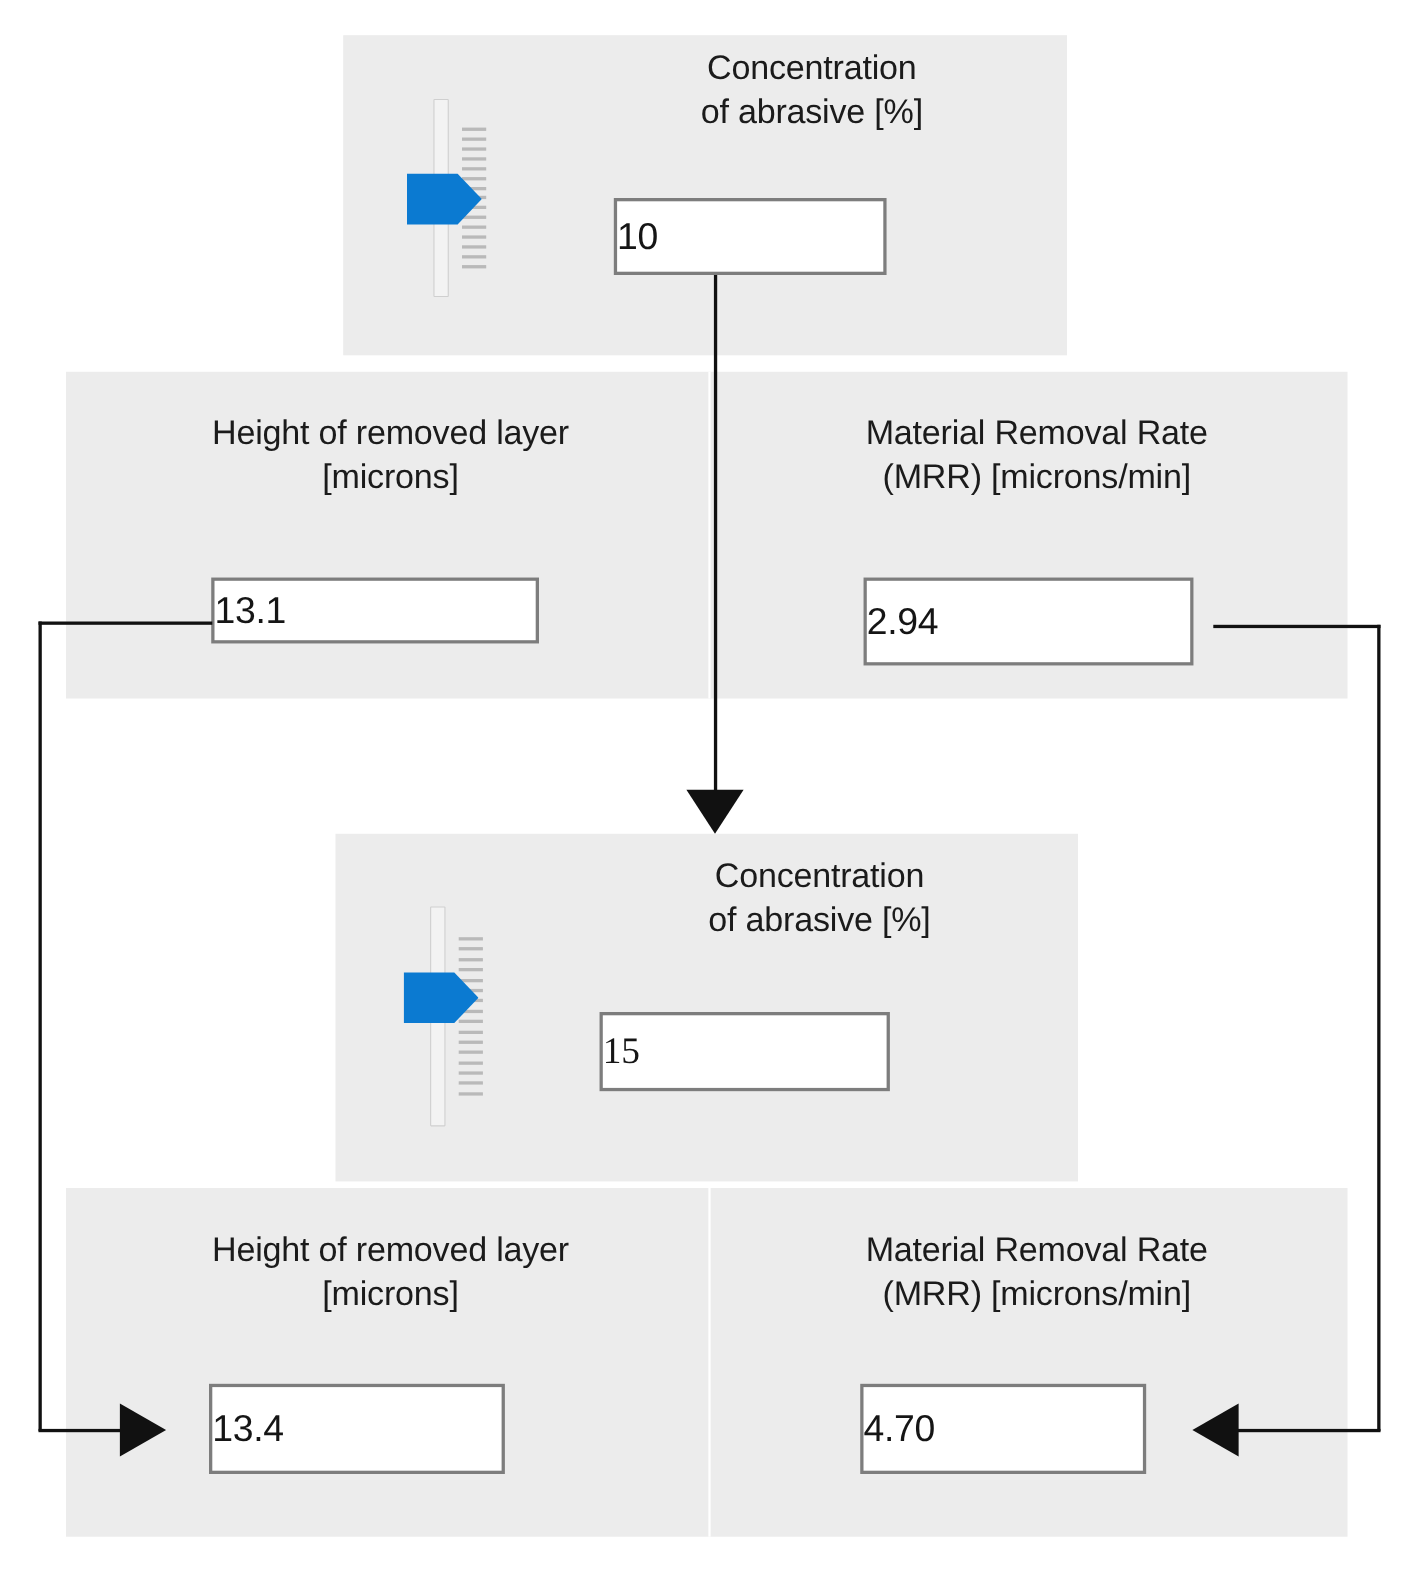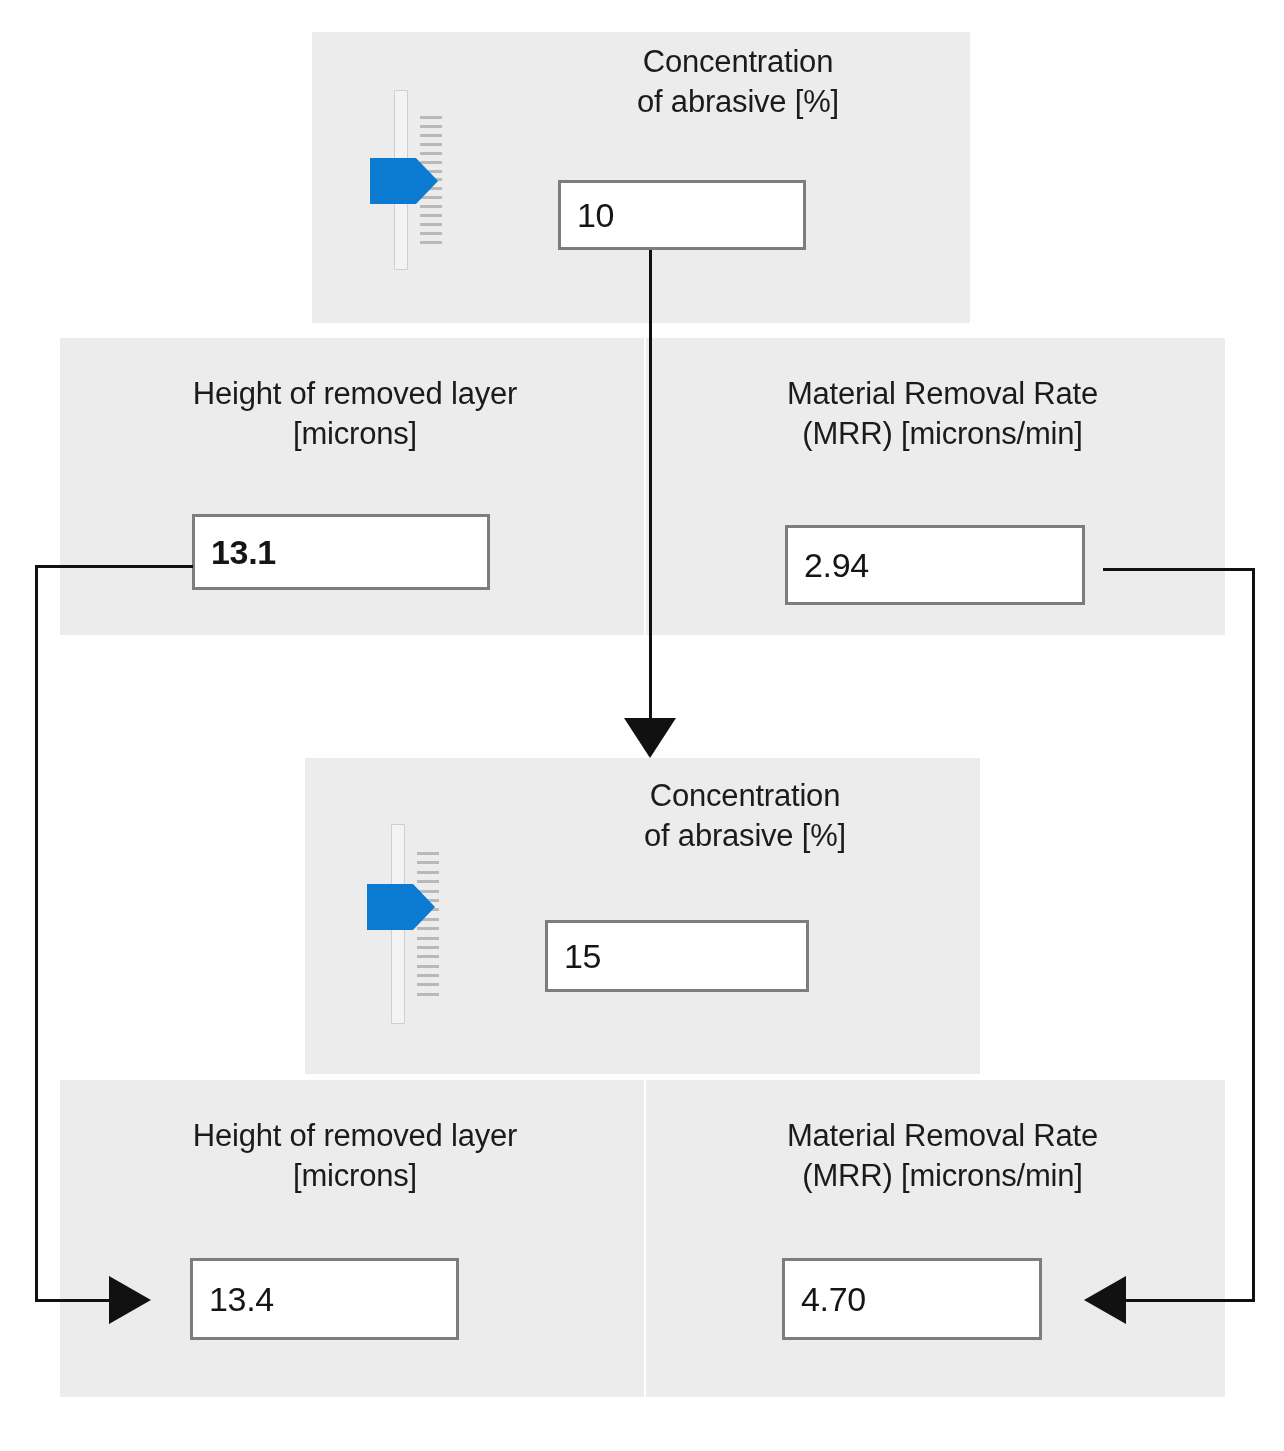--- a/index.html
+++ b/index.html
@@ -60,21 +60,21 @@
     letter-spacing:-0.2px;
   }
 
   
   .field{
     position:absolute;
     background:#ffffff;
     border:3px solid #7d7d7d;
     box-sizing:border-box;
     display:flex;align-items:center;
-    padding-left:16px;
+    padding-left:0;
     font-size:34px;
     color:#151515;
     letter-spacing:-0.3px;
   }
 
   
   .conn{position:absolute;background:#111111;}
   .conn.h{height:3px;}
   .conn.v{width:3px;}
   .arrow{position:absolute;width:0;height:0;}
@@ -132,21 +132,21 @@
 
     <div class="field" style="left:246px;top:148px;width:248px;height:70px;">10</div>
   </div>
 
   <div class="panel" id="panel-out-top">
     <div class="panel-divider" style="left:584px;"></div>
 
     <div class="caption" style="left:10px;top:36px;width:570px;">Height of removed layer
 [microns]</div>
 
-    <div class="field" style="left:132px;top:176px;width:298px;height:76px;font-weight:bold;">13.1</div>
+    <div class="field" style="left:132px;top:187px;width:298px;height:60px;">13.1</div>
 
     <div class="caption" style="left:600px;top:36px;width:565px;">Material Removal Rate
 (MRR) [microns/min]</div>
 
     <div class="field" style="left:725px;top:187px;width:300px;height:80px;">2.94</div>
   </div>
 
   <div class="panel" id="panel-slider-mid">
 
     <div class="slider" style="left:60px;top:66px;width:90px;height:200px;">
@@ -172,21 +172,21 @@
       <div class="thumb" style="left:2px;top:56px;">
         <svg width="68" height="54" viewBox="0 0 68 54" aria-hidden="true">
           <path d="M0,4 L46,4 L68,27 L46,50 L0,50 Z" fill="#0b7ad1"></path>
         </svg>
       </div>
     </div>
 
     <div class="caption" style="left:230px;top:18px;width:420px;">Concentration
 of abrasive [%]</div>
 
-    <div class="field" style="left:240px;top:162px;width:264px;height:72px;">15</div>
+    <div class="field" style="left:240px;top:162px;width:264px;height:72px;font-family:Liberation Serif, serif;">15</div>
   </div>
 
   <div class="panel" id="panel-out-bottom">
     <div class="panel-divider" style="left:584px;"></div>
 
     <div class="caption" style="left:10px;top:36px;width:570px;">Height of removed layer
 [microns]</div>
 
     <div class="field" style="left:130px;top:178px;width:269px;height:82px;">13.4</div>
 

